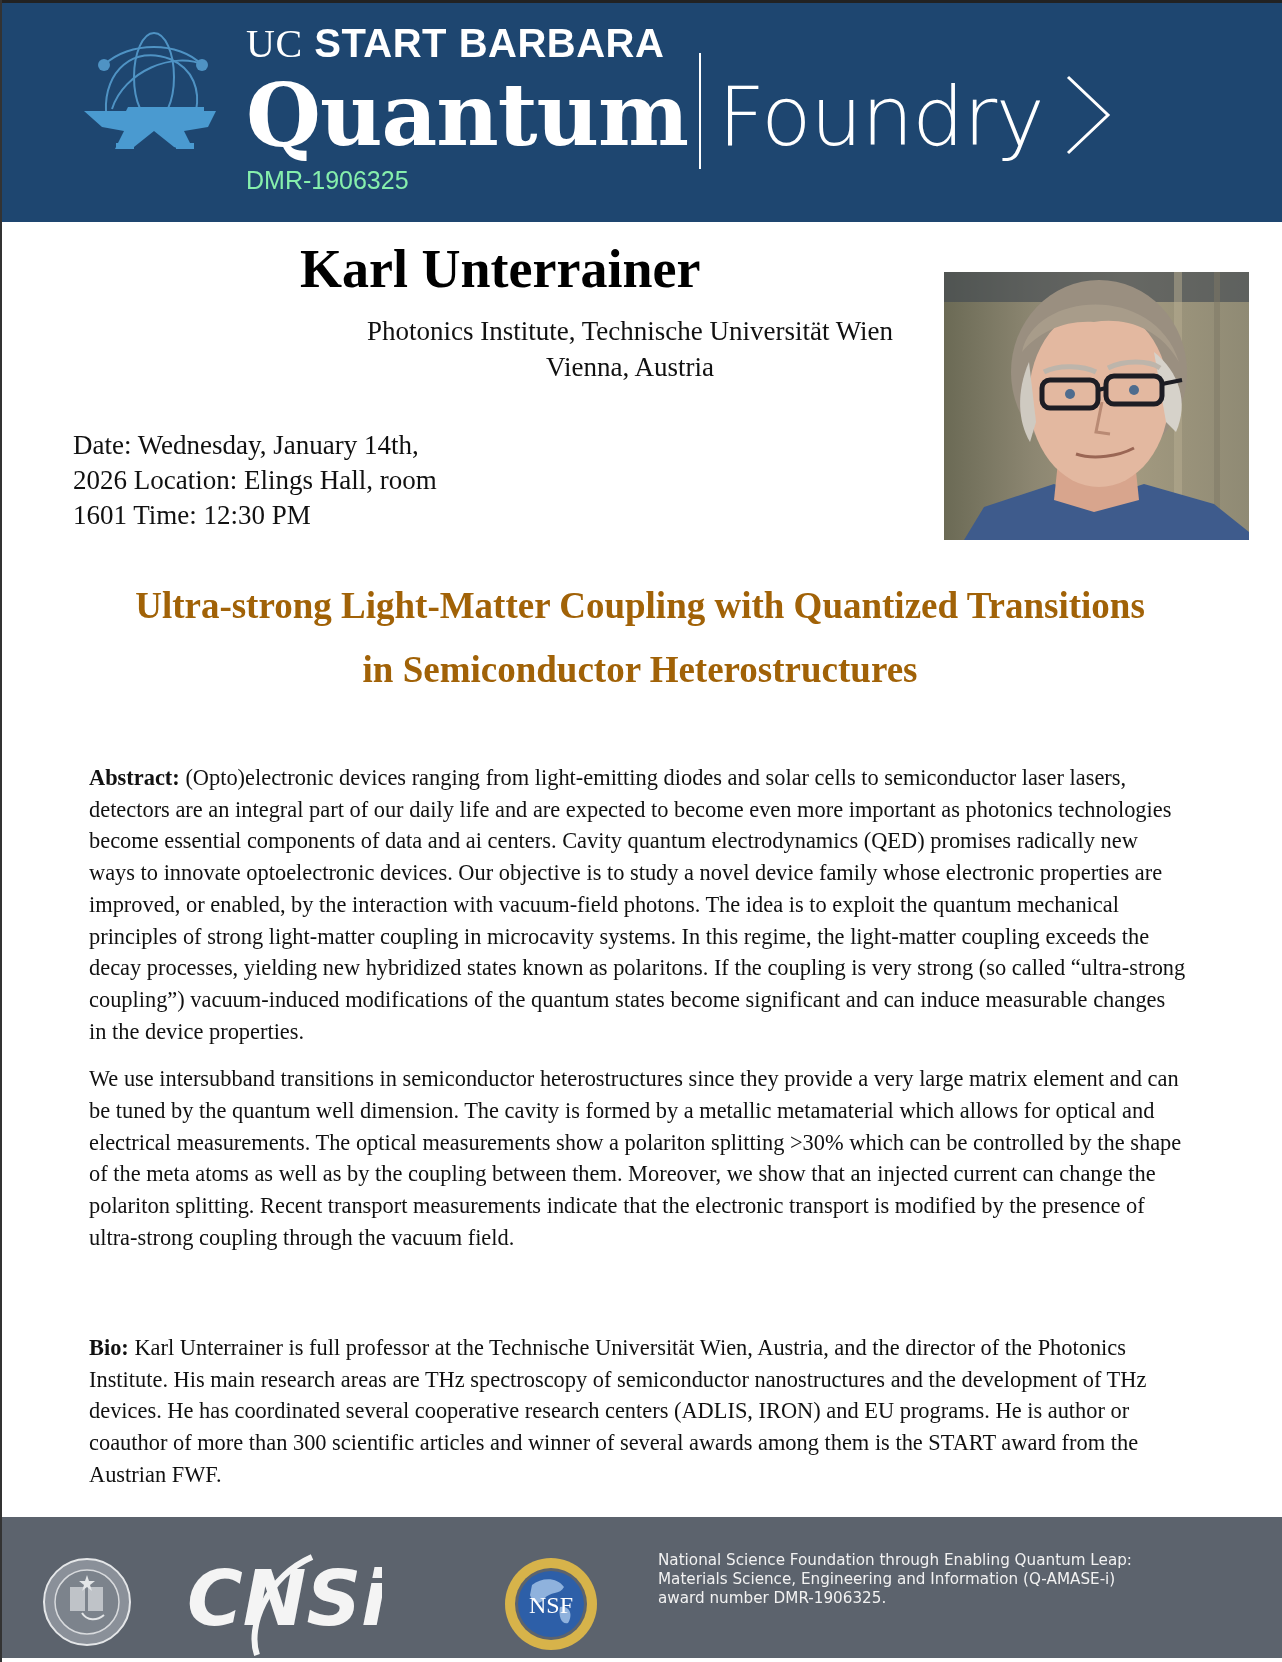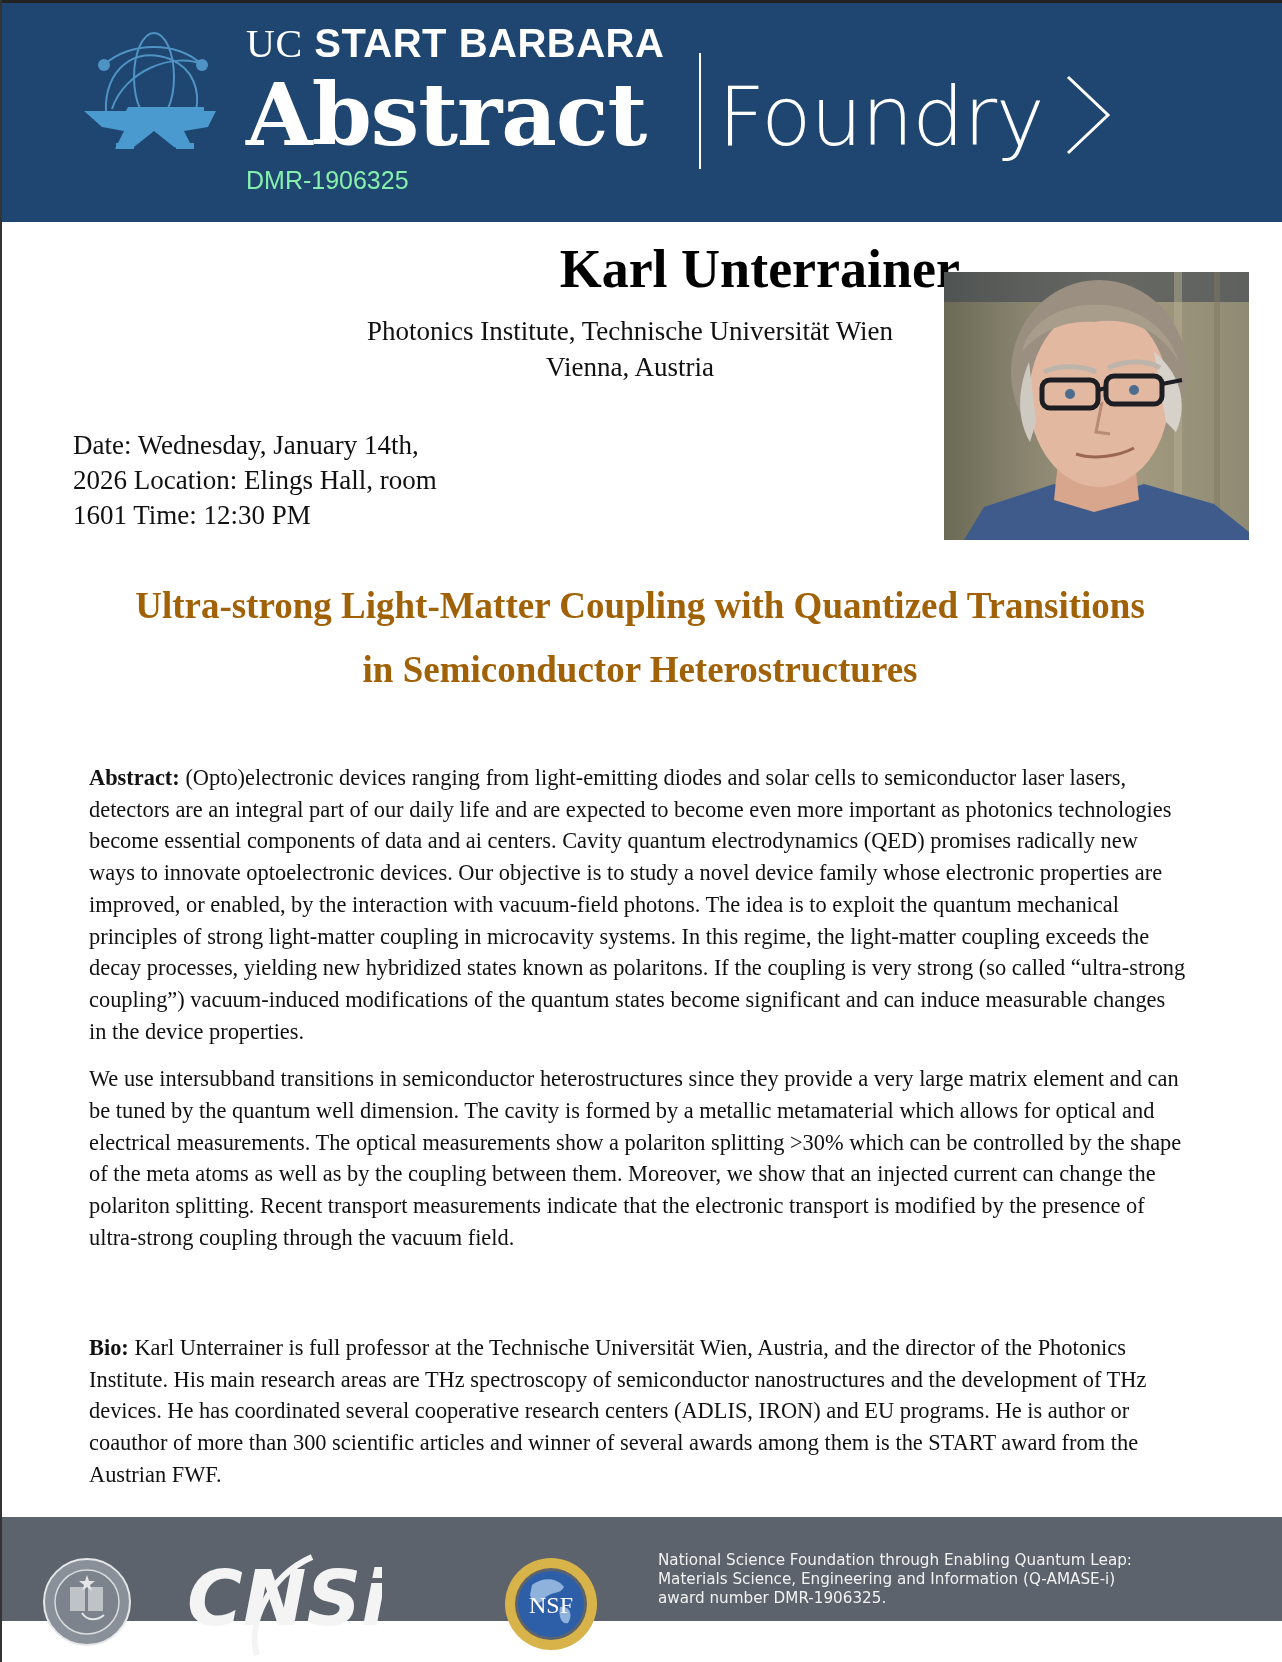--- a/index.html
+++ b/index.html
@@ -38,21 +38,21 @@
   }
   .chev { position: absolute; left: 1062px; top: 70px; width: 48px; height: 84px; }
   .dmr {
     position: absolute; left: 244px; top: 162px;
     font-family: "Liberation Sans", "DejaVu Sans", sans-serif;
     color: #86efac; font-size: 25px; line-height: 30px; white-space: nowrap;
   }
 
   
   .speaker-name {
-    position: absolute; left: 300px; width: 660px; top: 237px; text-align: right;
+    position: absolute; left: 300px; width: 660px; top: 237px; text-align: left;
     font-size: 54px; font-weight: bold; line-height: 64px; color: #000;
   }
   .affil {
     position: absolute; left: 300px; width: 660px; top: 313px; text-align: center;
     font-size: 27px; line-height: 36px; color: #111;
   }
   .photo {
     position: absolute; left: 944px; top: 272px; width: 305px; height: 268px;
     overflow: hidden;
     background: linear-gradient(90deg, #6b6a55 0%, #8d8772 30%, #a39a80 60%, #8f8a74 100%);
@@ -71,21 +71,21 @@
     position: absolute; left: 73px; width: 1130px;
     font-size: 22.4px; line-height: 31.7px; color: #111;
   }
   .abstract { top: 746px; }
   .bio { top: 1316px; }
   .body-text b { font-weight: bold; }
   .body-text p { margin: 16px; }
 
   
   .footer {
-    position: absolute; left: 2px; top: 1517px; width: 1280px; height: 104px;
+    position: absolute; left: 2px; top: 1517px; width: 1280px; height: 141px;
     background: #5c636d;
   }
   .seal { position: absolute; left: 40px; top: 40px; width: 90px; height: 90px; }
   .cnsi { position: absolute; left: 185px; top: 30px; width: 195px; height: 110px; }
   .nsf { position: absolute; left: 500px; top: 38px; width: 98px; height: 98px; }
   .footer-text {
     position: absolute; left: 656px; top: 34px; width: 560px;
     font-family: "DejaVu Sans", "Liberation Sans", sans-serif;
     color: #f2f2f2; font-size: 15.2px; line-height: 19px;
   }
@@ -107,21 +107,21 @@
     <circle cx="20" cy="34" r="6" fill="#4f93c4"></circle>
     <circle cx="118" cy="34" r="6" fill="#4f93c4"></circle>
     <path d="M0 80 L42 80 L44 76 L120 76 L120 80 L132 80 L124 96 L100 100 L112 124 L90 116 L70 100 L50 116 L28 124 L40 100 L18 96 Z" fill="#4a9ad0"></path>
     <rect x="32" y="112" width="18" height="6" fill="#4a9ad0"></rect>
     <rect x="92" y="112" width="18" height="6" fill="#4a9ad0"></rect>
   </svg>
   <div class="ucsb-line">
     <span class="uc">UC</span>
     <span class="sb">START BARBARA</span>
   </div>
-  <div class="quantum">Abstract</div>
+  <div class="quantum">Quantum</div>
   <div class="vbar"></div>
   <div class="foundry">Foundry</div>
   <svg class="chev" viewBox="0 0 48 84">
     <polyline points="4,4 44,42 4,80" fill="none" stroke="#ffffff" stroke-width="3"></polyline>
   </svg>
   <div class="dmr">DMR-1906325</div>
 </div>
 
 <div class="speaker-name">Karl Unterrainer</div>
 <div class="affil">

